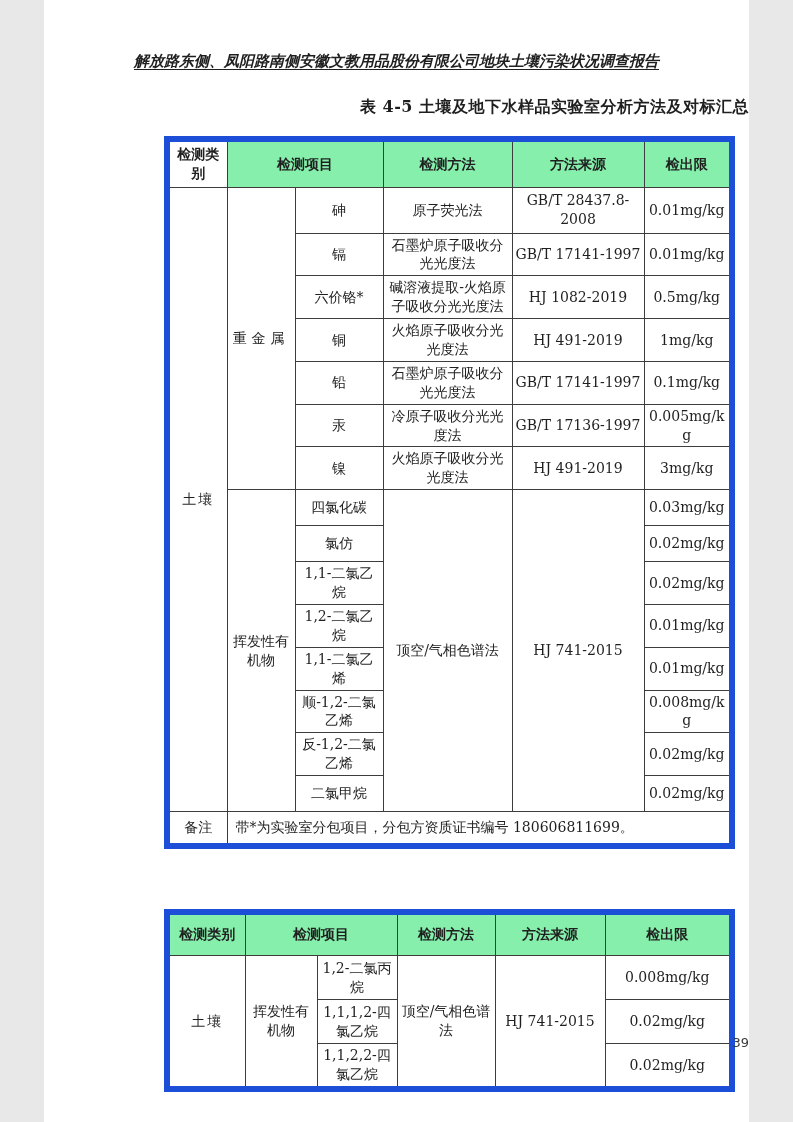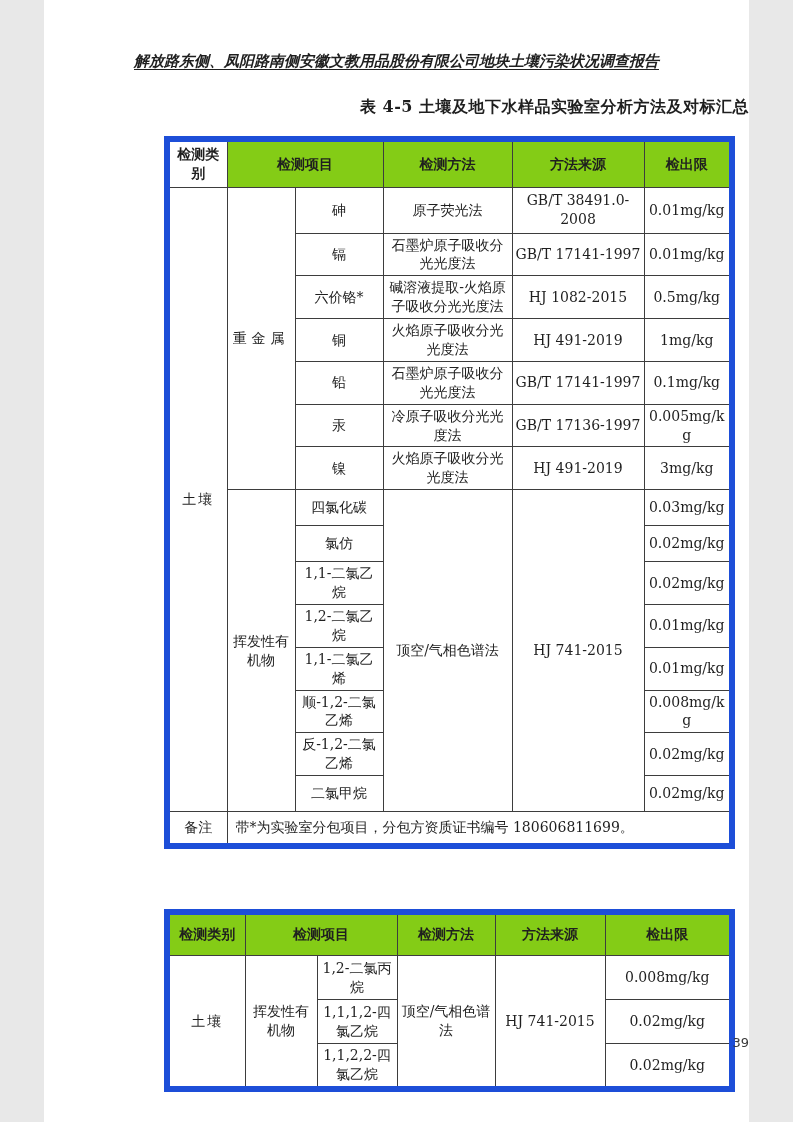--- a/index.html
+++ b/index.html
@@ -22,21 +22,21 @@
   .tbl-wrap2 { margin:60px 0 0 120px; }
   table {
     border-collapse:collapse; table-layout:fixed; width:565px;
     border:6px solid #1d4ed8;
   }
   th, td {
     border:1px solid #3d3d3d; text-align:center; vertical-align:middle;
     font-size:14px; padding:2px 3px; line-height:1.35;
     word-break:break-word; overflow-wrap:anywhere;
   }
-  th { background:#84cc16; font-weight:bold; }
+  th { background:#86efac; font-weight:bold; }
   th.white { background:#ffffff; }
   .sp { letter-spacing:0.35em; }
   .sp2 { letter-spacing:0.15em; }
   .note-text { text-align:left; padding-left:8px; }
   tr.h48 { height:48px; } tr.h46 { height:46px; } tr.h44 { height:44px; }
   tr.h42 { height:42px; } tr.h40 { height:40px;margin-left:17px; } tr.h38 { height:38px; }
   tr.h36 { height:36px; } tr.h34 { height:34px; }
   .page-number {
     position:absolute; left:0; right:0; top:1035px; text-align:right;
     font-size:13px; color:#3a3a3a; font-family:"DejaVu Sans","Liberation Sans",sans-serif;
@@ -69,33 +69,33 @@
         <th colspan="2">检测项目</th>
         <th>检测方法</th>
         <th>方法来源</th>
         <th>检出限</th>
       </tr>
       <tr class="h46">
         <td rowspan="15" class="sp2">土壤</td>
         <td rowspan="7" class="sp">重金属</td>
         <td>砷</td>
         <td>原子荧光法</td>
-        <td>GB/T 38491.0-2008</td>
+        <td>GB/T 28437.8-2008</td>
         <td>0.01mg/kg</td>
       </tr>
       <tr class="h38">
         <td>镉</td>
         <td>石墨炉原子吸收分光光度法</td>
         <td>GB/T 17141-1997</td>
         <td>0.01mg/kg</td>
       </tr>
       <tr class="h40">
         <td>六价铬*</td>
         <td>碱溶液提取-火焰原子吸收分光光度法</td>
-        <td>HJ 1082-2015</td>
+        <td>HJ 1082-2019</td>
         <td>0.5mg/kg</td>
       </tr>
       <tr class="h42">
         <td>铜</td>
         <td>火焰原子吸收分光光度法</td>
         <td>HJ 491-2019</td>
         <td>1mg/kg</td>
       </tr>
       <tr class="h38">
         <td>铅</td>

